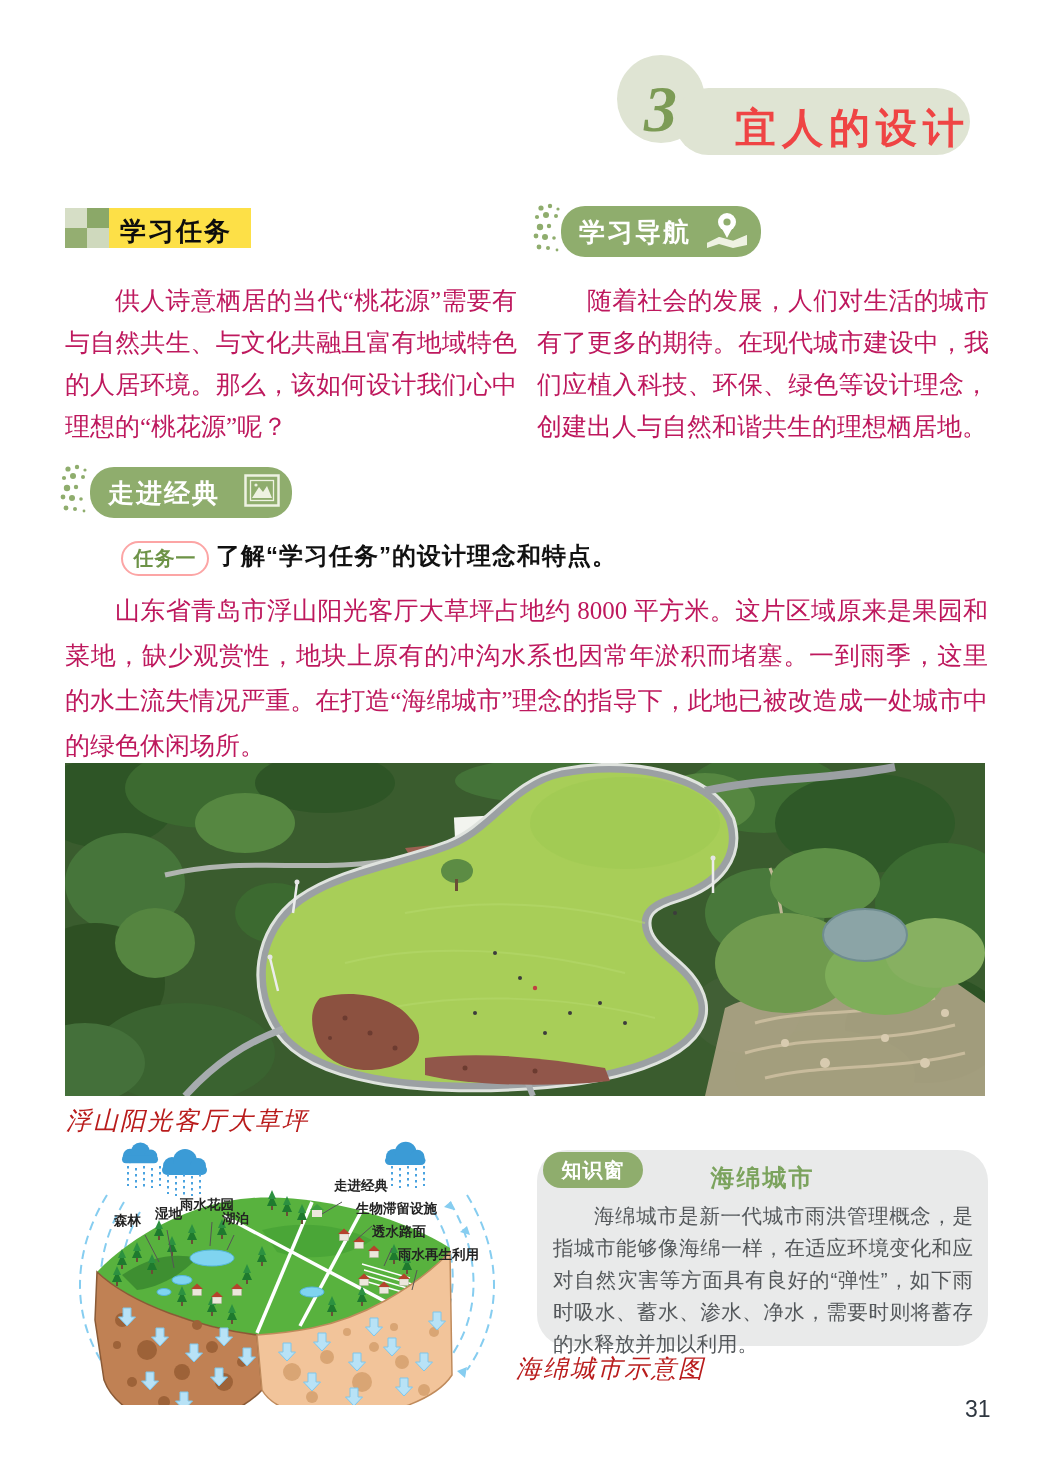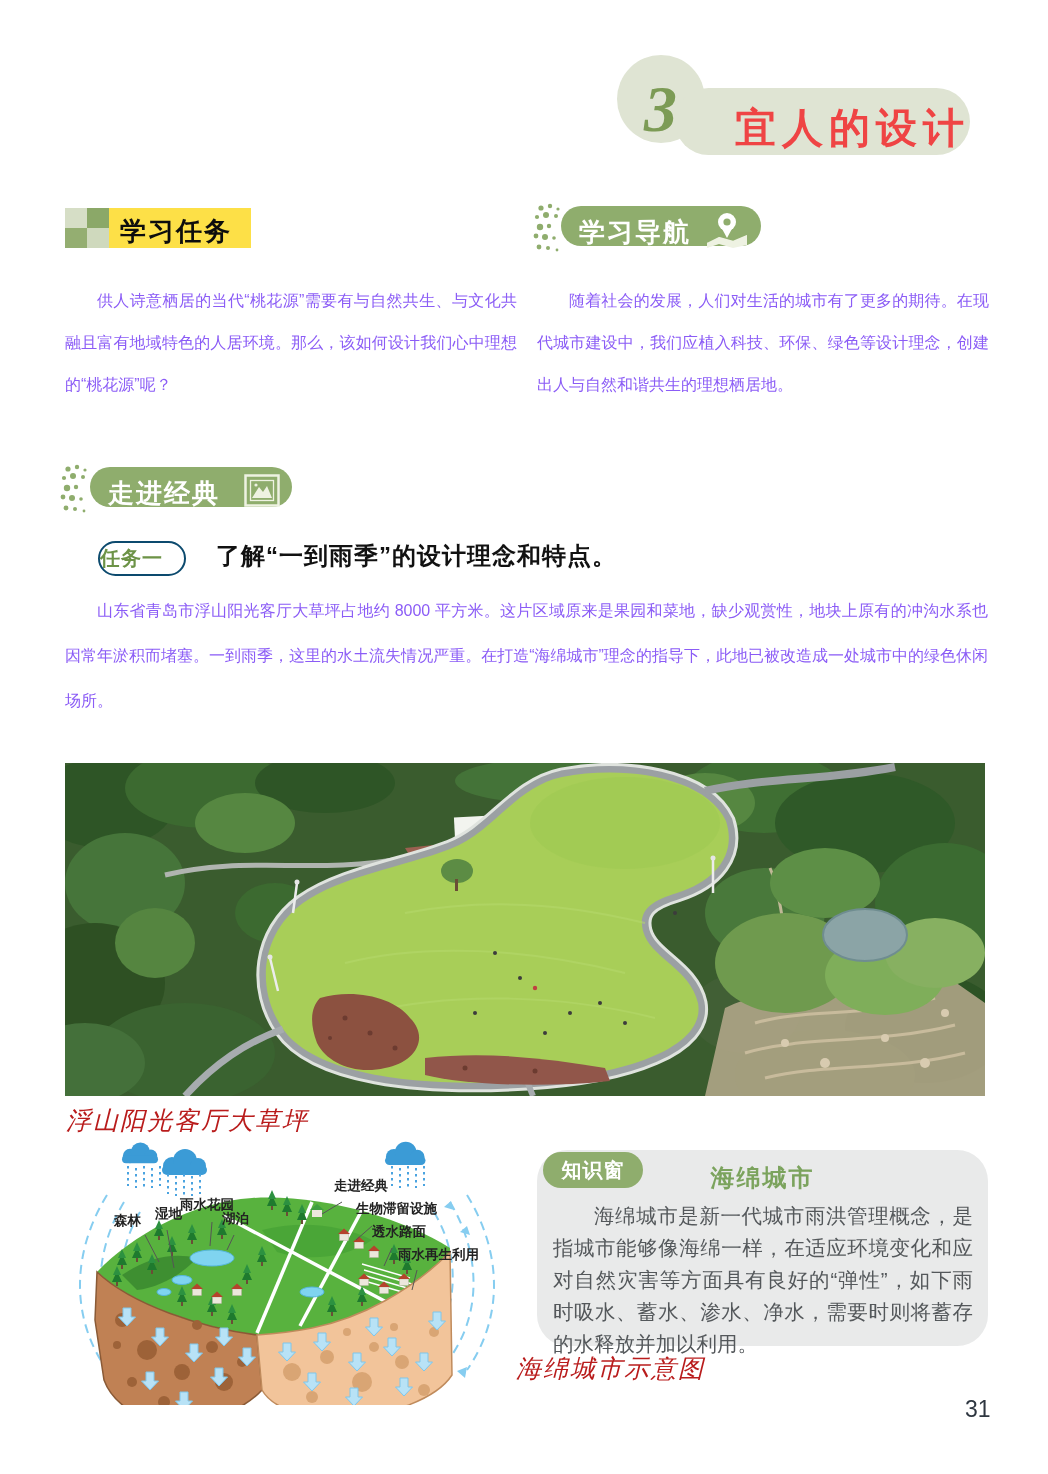--- a/index.html
+++ b/index.html
@@ -14,35 +14,35 @@
   .chapter .title { position:absolute; left:118px; top:46px; font-weight:bold; font-size:41px; letter-spacing:6px; color:#ef4444; }
 
   
   .hdr-bar { position:absolute; left:65px; top:208px; width:186px; height:40px; background:#fde047; }
   .hdr-bar .checker { position:absolute; left:0; top:0; width:44px; height:40px; }
   .hdr-bar .checker i { position:absolute; width:22px; height:20px; }
   .hdr-bar .c1 { left:0; top:0; background:#d6dec6; } .hdr-bar .c2 { left:22px; top:0; background:#8ba868; }
   .hdr-bar .c3 { left:0; top:20px; background:#94ae71; } .hdr-bar .c4 { left:22px; top:20px; background:#cfd9bd; }
   .hdr-bar .txt { position:absolute; left:55px; top:6px; font-weight:bold; font-size:26px; letter-spacing:2px; color:#0d0d0d; }
 
-  .pill { position:absolute; height:40px; border-radius:24px; background:#8fad6d; color:#fff; }
+  .pill { position:absolute; height:51px; border-radius:24px; background:#8fad6d; color:#fff; }
   .pill .txt { position:absolute; left:18px; top:9px; font-weight:bold; font-size:26px; letter-spacing:2px; color:#fff; }
   .pill-nav { left:561px; top:206px; width:200px; }
   .pill-classic { left:90px; top:467px; width:202px; }
   .dots { position:absolute; width:34px; height:56px; }
 
   
-  .para { position:absolute; font-family:Liberation Sans, sans-serif; font-size:16px; color:#8b5cf6; line-height:42px; text-align:justify; }
+  .para { position:absolute; font-family:Liberation Serif, serif; font-size:25px; color:#be185d; line-height:42px; text-align:justify; }
   .para p { text-indent:2em; }
   .para-left  { left:65px; top:280px; width:452px; }
   .para-right { left:537px; top:280px; width:452px; }
   .para-intro { left:65px; top:588px; width:923px; line-height:45px; }
 
   
-  .task-badge { position:absolute; left:98px; top:541px; width:88px; height:35px; border:2px solid #0c4a6e; border-radius:18px; color:#6d9347; font-weight:bold; font-size:20px; text-align:left; line-height:31px; letter-spacing:1px; }
+  .task-badge { position:absolute; left:121px; top:541px; width:88px; height:35px; border:2px solid #fca5a5; border-radius:18px; color:#6d9347; font-weight:bold; font-size:20px; text-align:center; line-height:31px; letter-spacing:1px; }
   .task-text { position:absolute; left:216px; top:540px; font-weight:bold; font-size:24px; color:#111; letter-spacing:1px; }
 
   
   .photo { position:absolute; left:65px; top:763px; width:920px; height:333px; background:#3a5c2e; }
   .caption { position:absolute; font:italic 25px "DejaVu Serif","Liberation Serif",serif; color:#b91c1c; letter-spacing:2px; }
   .cap-photo { left:66px; top:1104px; }
   .cap-diagram { left:516px; top:1352px; }
 
   
   .diagram { position:absolute; left:62px; top:1140px; width:450px; height:265px; }
@@ -137,21 +137,21 @@
     <div class="txt">走进经典</div>
     <svg style="position:absolute; right:12px; top:7px;" width="36" height="33" viewBox="0 0 36 33">
       <rect x="1.5" y="1.5" width="33" height="30" fill="none" stroke="#eef2e2" stroke-width="2.5"></rect>
       <rect x="6.5" y="6.5" width="23" height="20" fill="none" stroke="#eef2e2" stroke-width="1.3"></rect>
       <path d="M8,24 L15,13 L19,18 L23,12 L28,24 Z" fill="#eef2e2"></path>
       <circle cx="12" cy="11" r="1.6" fill="#eef2e2"></circle>
     </svg>
   </div>
 
   <div class="task-badge">任务一</div>
-  <div class="task-text">了解“一到雨季”的设计理念和特点。</div>
+  <div class="task-text">了解“学习任务”的设计理念和特点。</div>
 
   <div class="para para-intro">
     <p>山东省青岛市浮山阳光客厅大草坪占地约 8000 平方米。这片区域原来是果园和菜地，缺少观赏性，地块上原有的冲沟水系也因常年淤积而堵塞。一到雨季，这里的水土流失情况严重。在打造“海绵城市”理念的指导下，此地已被改造成一处城市中的绿色休闲场所。</p>
   </div>
 
   <div class="photo">
     <svg width="920" height="333" viewBox="0 0 920 333">
       <rect width="920" height="333" fill="#3a5c2e"></rect>
       <g>
         <ellipse cx="40" cy="40" rx="70" ry="45" fill="#2e5526"></ellipse>

